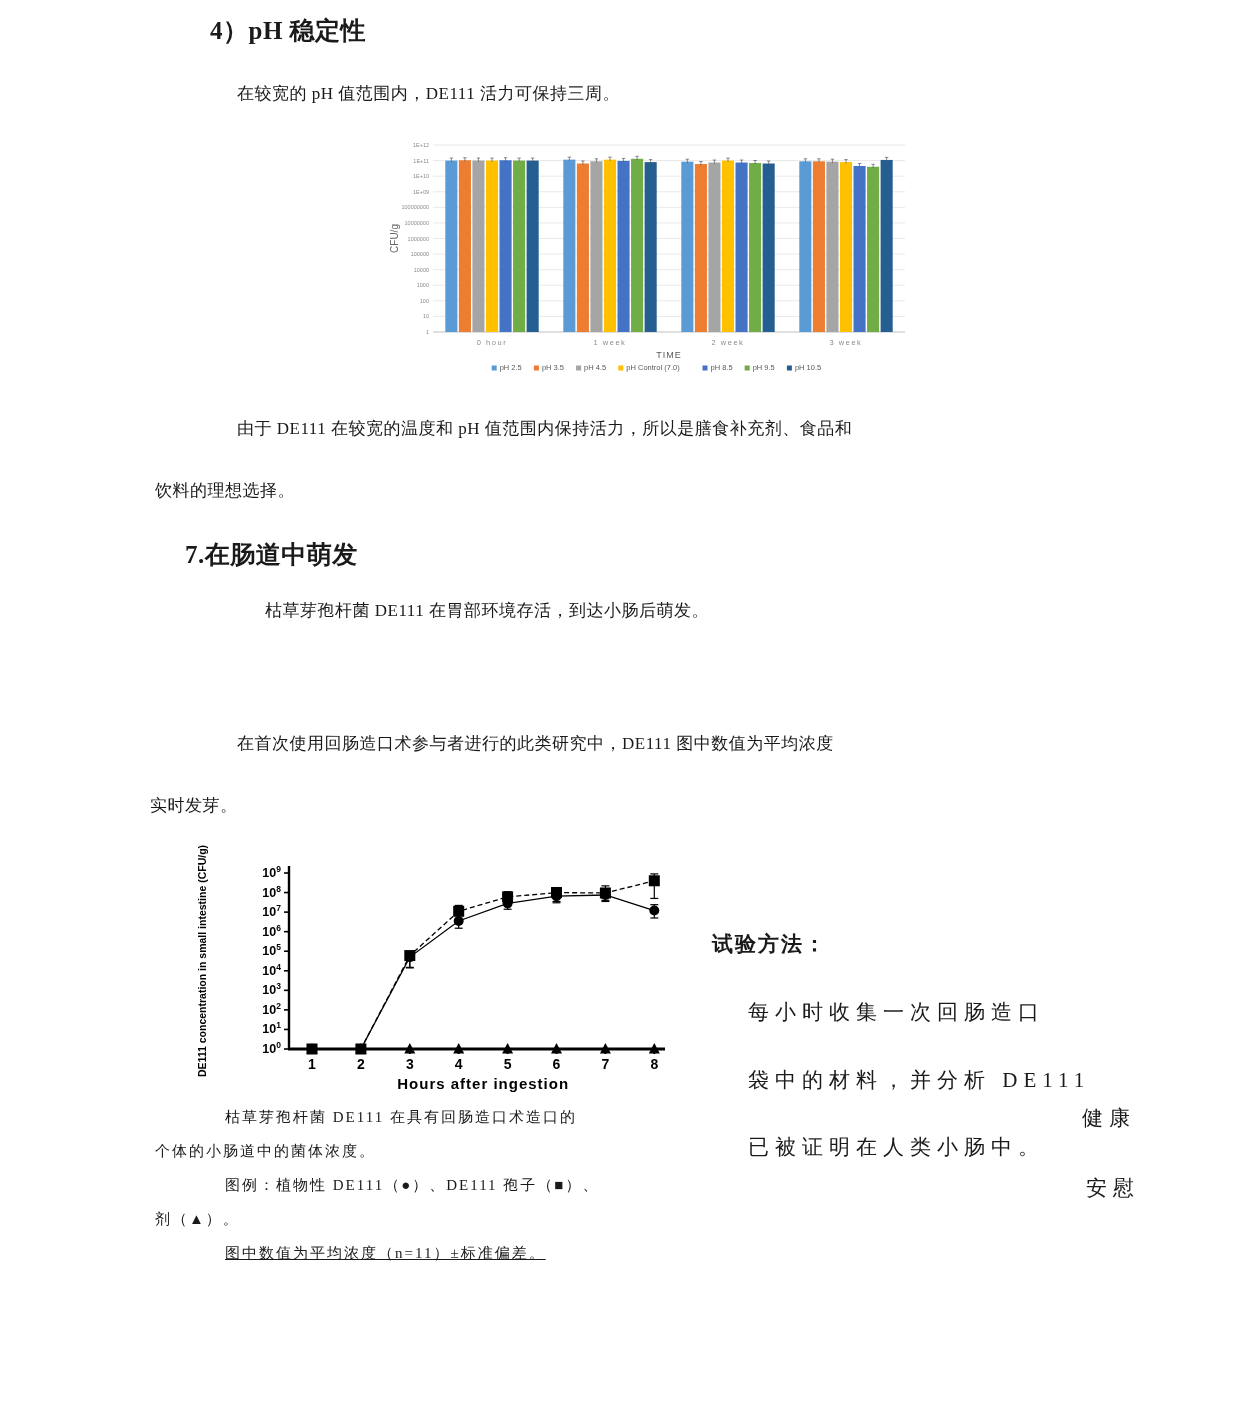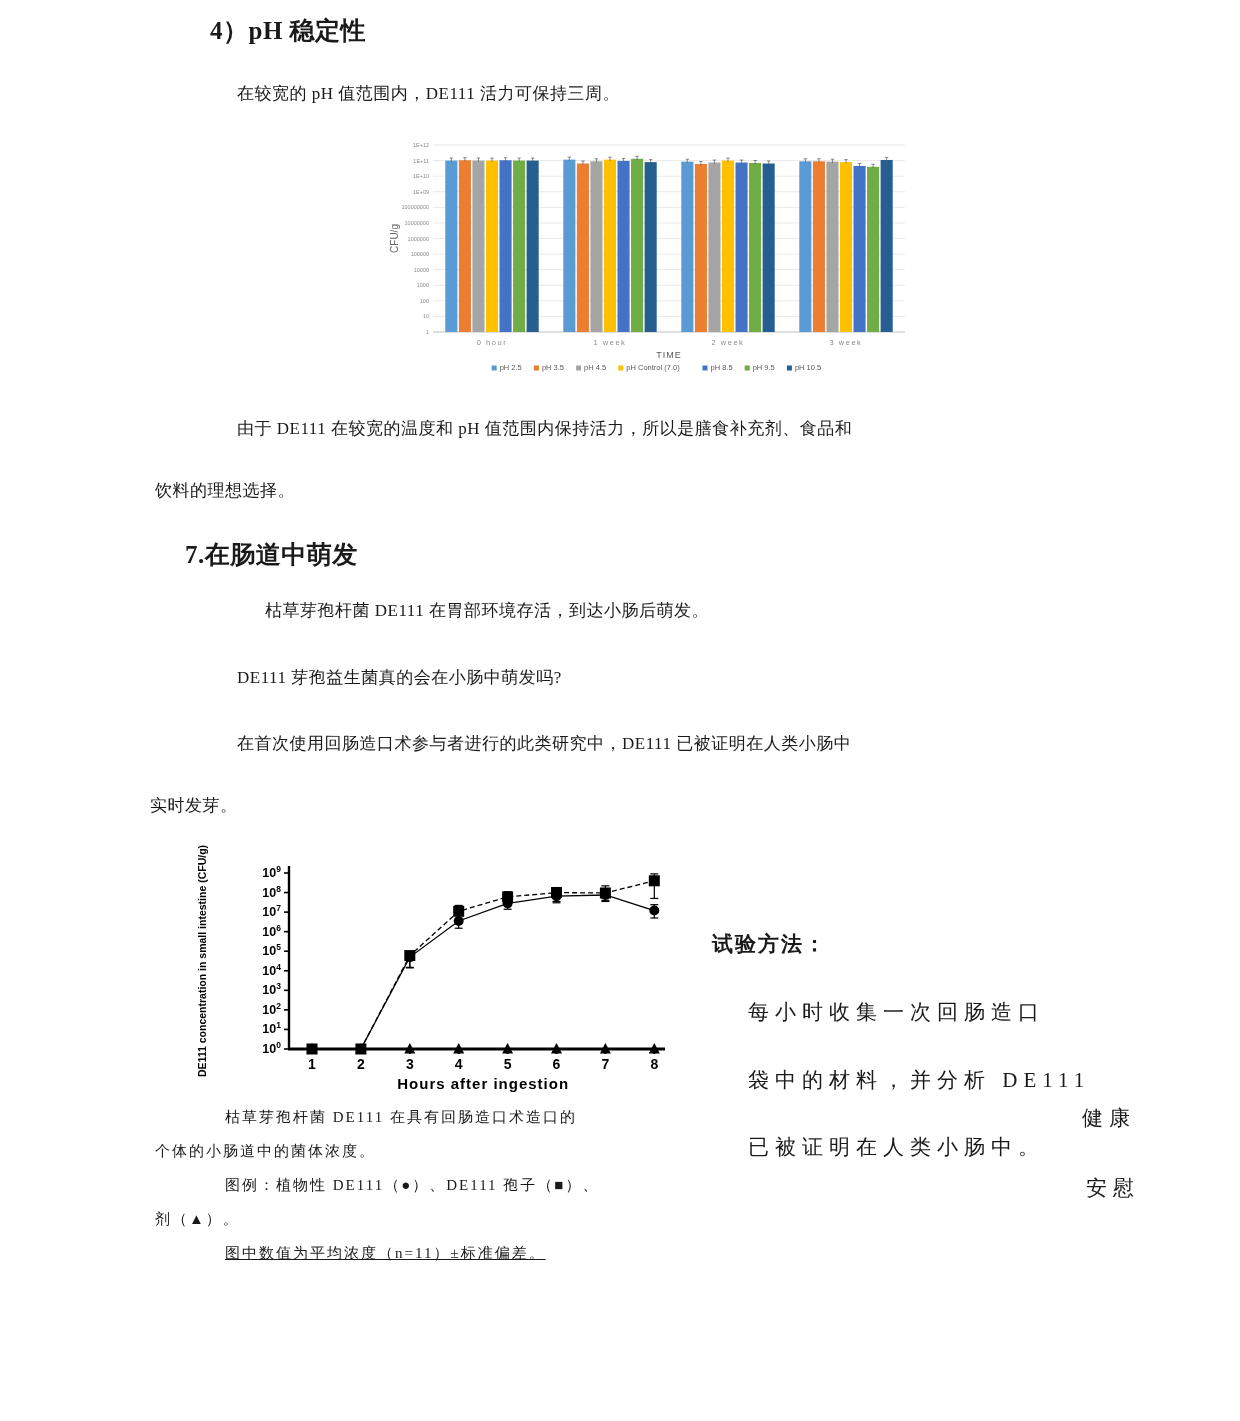--- a/index.html
+++ b/index.html
@@ -155,22 +155,21 @@
       <rect x="401.8999999999999" y="227.5" width="5" height="5" fill="#255E91"></rect>
       <text x="409.8999999999999" y="232" font-size="7.5" fill="#595959">pH 10.5</text>
     </svg>
 
   <div class="abs body-text" style="left:237px;top:417px;">由于 DE111 在较宽的温度和 pH 值范围内保持活力，所以是膳食补充剂、食品和</div>
   <div class="abs body-text" style="left:155px;top:479px;">饮料的理想选择。</div>
 
   <div class="abs heading" style="left:185px;top:538px;">7.在肠道中萌发</div>
 
   <div class="abs body-text" style="left:237px;top:599px;margin-left:28px;">枯草芽孢杆菌 DE111 在胃部环境存活，到达小肠后萌发。</div>
-  <div class="abs body-text" style="left:237px;top:666px;">DE111 芽孢益生菌真的会在小肠中萌发吗?</div>
-  <div class="abs body-text" style="left:237px;top:732px;">在首次使用回肠造口术参与者进行的此类研究中，DE111 已被证明在人类小肠中</div>
+  <div class="abs body-text" style="left:237px;top:732px;">在首次使用回肠造口术参与者进行的此类研究中，DE111 图中数值为平均浓度</div>
   <div class="abs body-text" style="left:150px;top:794px;">实时发芽。</div>
 
   <svg id="line-chart" class="abs" style="left:195px;top:848px;" width="500" height="250" viewBox="0 0 500 250">
       <line x1="94" y1="18" x2="94" y2="201" stroke="#000" stroke-width="2.4"></line>
       <line x1="93" y1="201" x2="470" y2="201" stroke="#000" stroke-width="3"></line>
       <line x1="89" y1="201" x2="94" y2="201" stroke="#000" stroke-width="1.6"></line>
       <text x="86" y="205" text-anchor="end" font-size="12.5" font-weight="bold" fill="#000"><tspan>10</tspan><tspan dy="-5" font-size="8.5">0</tspan></text>
       <line x1="89" y1="181.44444444444446" x2="94" y2="181.44444444444446" stroke="#000" stroke-width="1.6"></line>
       <text x="86" y="185.44444444444446" text-anchor="end" font-size="12.5" font-weight="bold" fill="#000"><tspan>10</tspan><tspan dy="-5" font-size="8.5">1</tspan></text>
       <line x1="89" y1="161.88888888888889" x2="94" y2="161.88888888888889" stroke="#000" stroke-width="1.6"></line>

